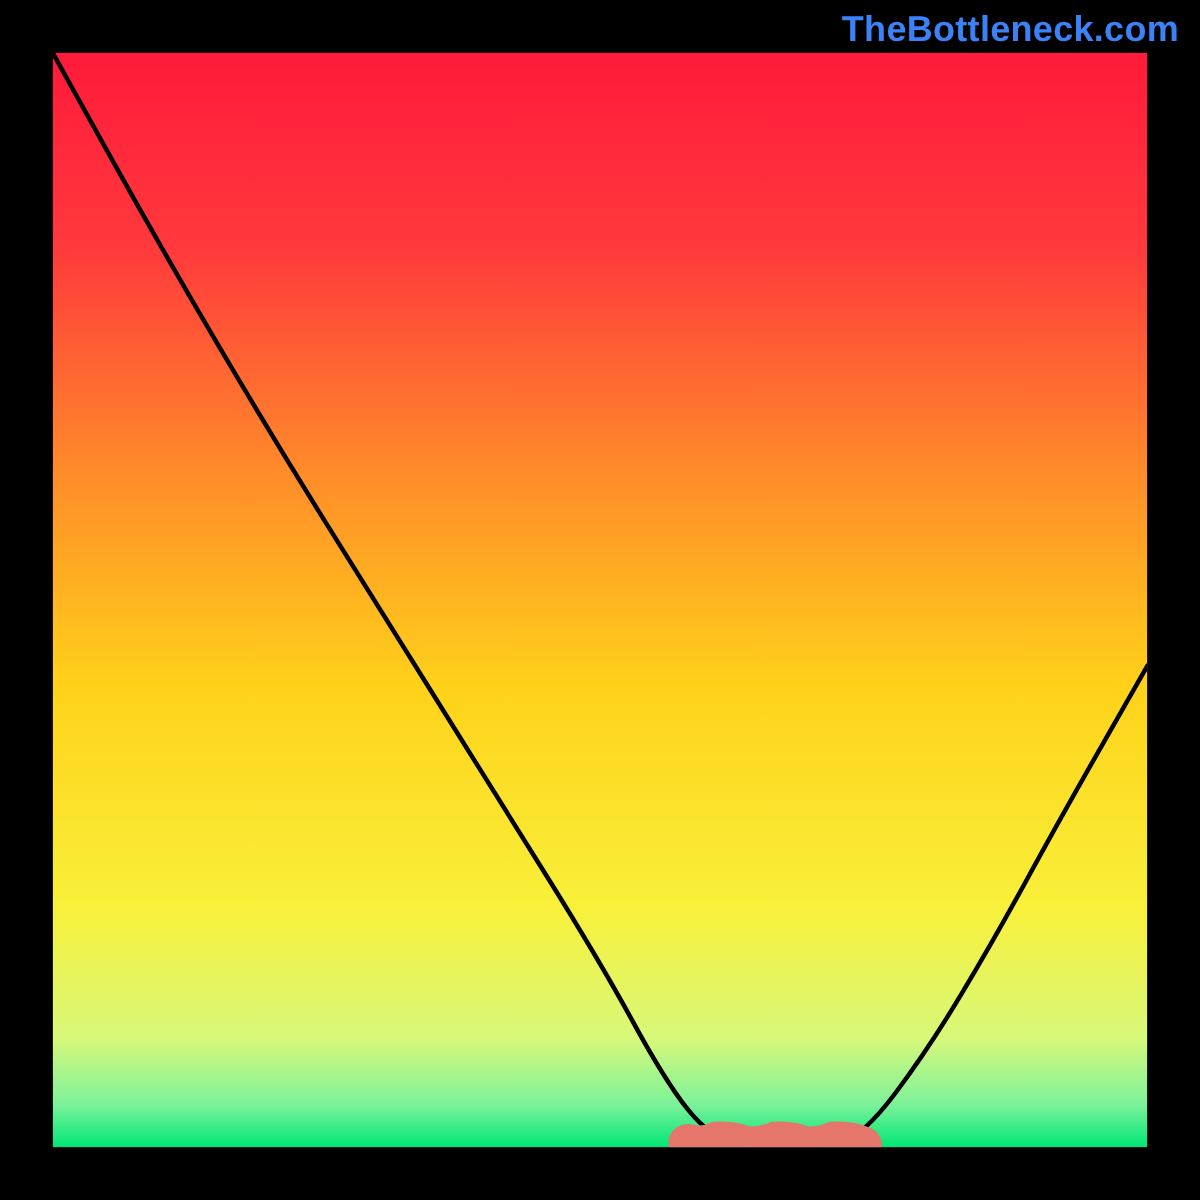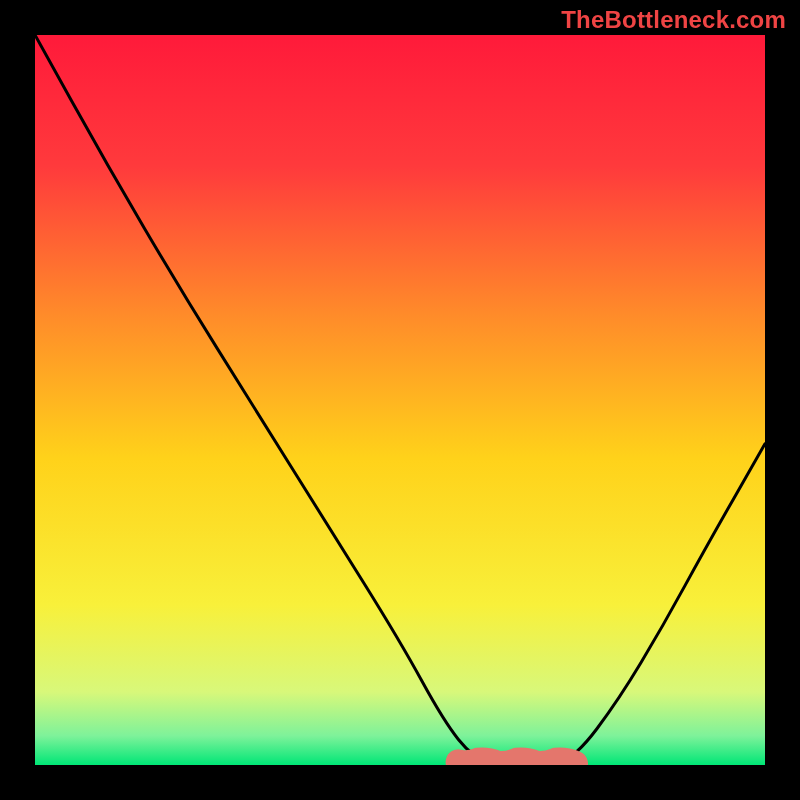--- a/index.html
+++ b/index.html
@@ -31,21 +31,21 @@
     width: 730px;
     height: 730px;
   }
   .watermark {
     position: absolute;
     top: 6px;
     right: 14px;
     font-family: Arial, Helvetica, sans-serif;
     font-size: 24px;
     font-weight: 600;
-    color: #ef4444;
+    color: #3b82f6;
     letter-spacing: 0.2px;
     user-select: none;
   }
 </style>
 </head>
 <body>
 
 <div class="frame">
   <div class="plot">
     <svg viewBox="0 0 730 730" preserveAspectRatio="none">

